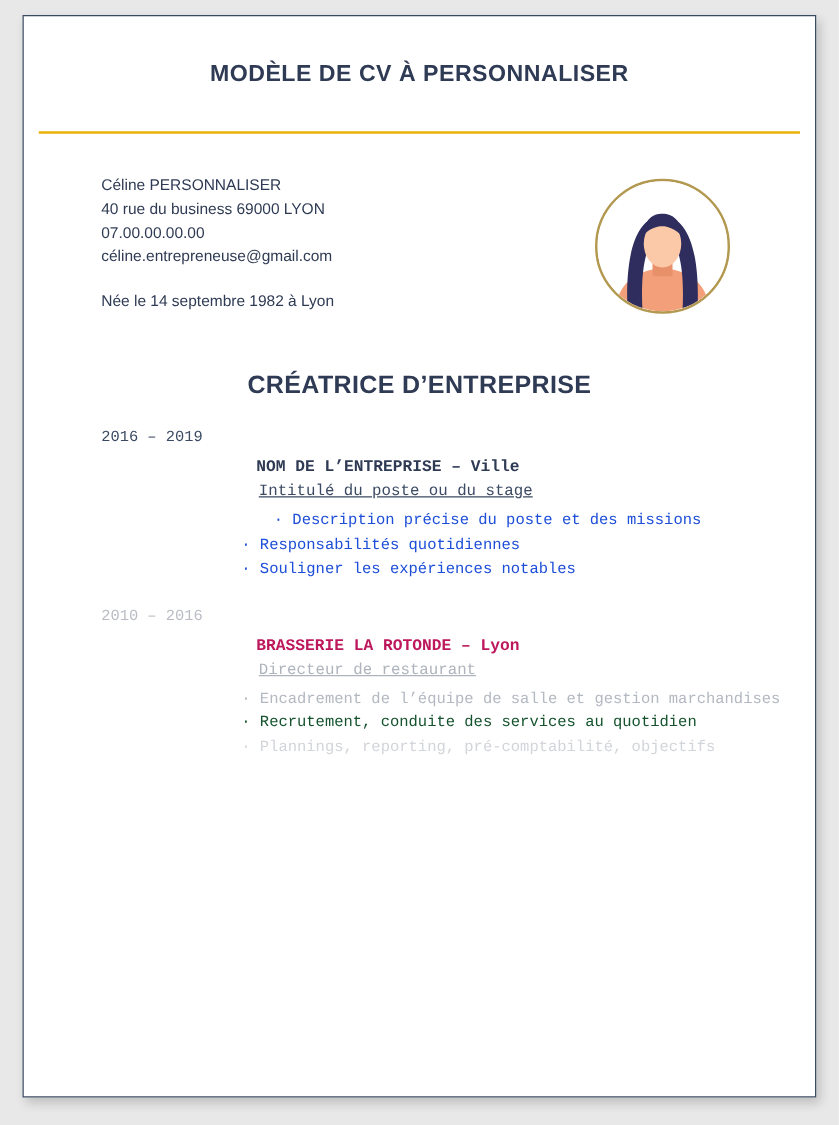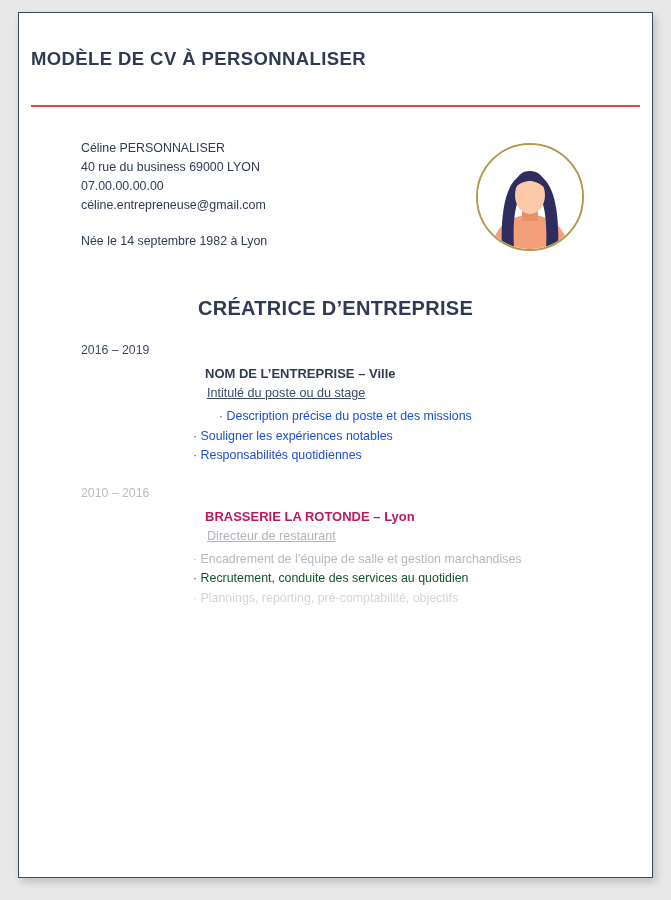--- a/index.html
+++ b/index.html
@@ -22,25 +22,25 @@
     height: 866px;
     background: #ffffff;
     border: 1px solid #3b4a63;
     box-shadow: 3px 4px 8px rgba(0,0,0,0.18);
     box-sizing: border-box;
   }
 
   .header {
     position: relative;
     height: 92px;
-    border-bottom: 2px solid #ef4444;
+    border-bottom: 2px solid #eab308;
     margin: 0 12px;
     display: flex;
     align-items: center;
-    justify-content: flex-start;
+    justify-content: center;
   }
   .header-title {
     font-size: 18.5px;
     font-weight: bold;
     letter-spacing: 0.4px;
     color: #2f3b54;
     text-align: center;
   }
 
   .body-area {
@@ -92,20 +92,21 @@
     font-weight: bold;
     color: #2f3b54;
     margin-top: 52px;
     margin-left: -1px;
     letter-spacing: 0.2px;
   }
 
   .exp-entry {
     display: flex;
     margin-top: 22px;
+    font-family: Liberation Mono, monospace;
   }
   .exp-entry.faded {
     margin-top: 19px;
   }
   .exp-date {
     width: 104px;
     flex: 0 0 104px;
     font-size: 12.3px;
     color: #3b4a63;
     padding-top: 1px;
@@ -189,22 +190,22 @@
     <div class="job-title">CRÉATRICE D’ENTREPRISE</div>
 
 
     <div class="exp-entry">
       <div class="exp-date">2016 – 2019</div>
       <div class="exp-content">
         <div class="exp-company">NOM DE L’ENTREPRISE – Ville</div>
         <div><span class="exp-role">Intitulé du poste ou du stage</span></div>
         <div class="exp-bullets">
           <div class="exp-bullet indent-1">· Description précise du poste et des missions</div>
+          <div class="exp-bullet indent-0">· Responsabilités quotidiennes</div>
           <div class="exp-bullet indent-0">· Souligner les expériences notables</div>
-          <div class="exp-bullet indent-0">· Responsabilités quotidiennes</div>
         </div>
       </div>
     </div>
 
     <div class="exp-entry faded">
       <div class="exp-date">2010 – 2016</div>
       <div class="exp-content">
         <div class="exp-company">BRASSERIE LA ROTONDE – Lyon</div>
         <div><span class="exp-role">Directeur de restaurant</span></div>
         <div class="exp-bullets">

